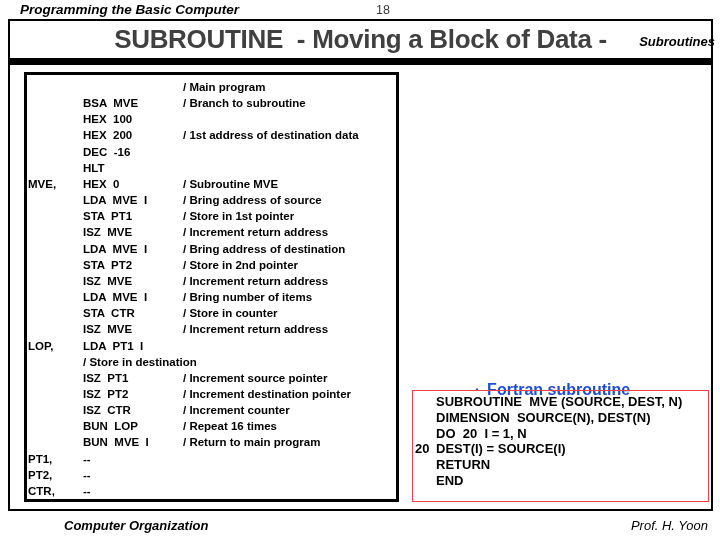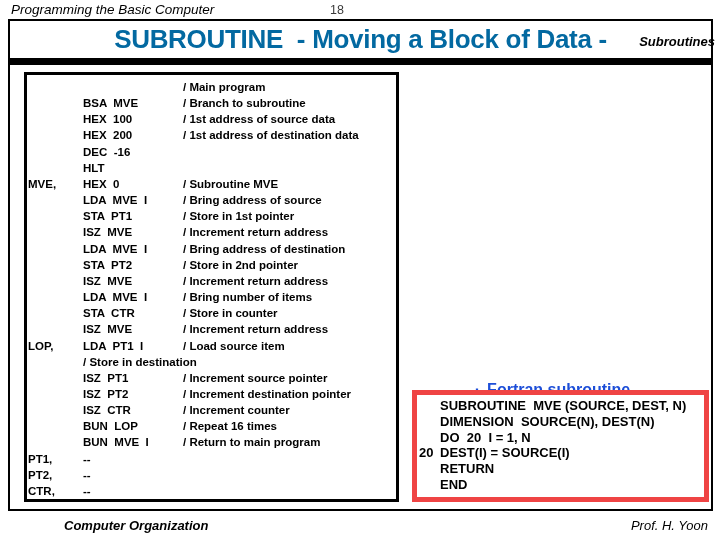--- a/index.html
+++ b/index.html
@@ -7,25 +7,25 @@
     width: 720px; height: 540px;
     background: #ffffff;
     font-family: "Liberation Sans", sans-serif;
     overflow: hidden;
     position: relative;
   }
   .abs { position: absolute; }
 
   
   .hdr-left {
-    left: 11px; top: 2px;
-    font-size: 13.5px; font-weight: normal; font-style: italic; color: #000;
+    left: 20px; top: 2px;
+    font-size: 13.5px; font-weight: bold; font-style: italic; color: #000;
   }
   .hdr-page {
-    left: 330px; top: 3px; width: 60px; text-align: left;
+    left: 330px; top: 3px; width: 60px; text-align: right;
     font-size: 12.5px; color: #3a3a3a;
   }
   .hdr-right {
     right: 5px; top: 2px;
     font-size: 13px; font-weight: bold; font-style: italic; color: #000; margin-top: 32px;
   }
 
   
   .outer-box {
     left: 8px; top: 19px; width: 705px; height: 492px;
@@ -61,21 +61,21 @@
 
   
   .fortran-heading {
     left: 447px; top: 342px; width: 250px;
     font-size: 16px; font-weight: bold; color: #1d4ed8;
     white-space: pre;
   }
   .fortran-heading .bullet { font-size: 16px; padding-right: 7px; }
   .fortran-box {
     left: 402px; top: 369px; width: 297px; height: 112px;
-    border: 5px solid #ef4444;
+    border: 1px solid #ef4444;
     padding: 3px 8px 0 2px;
     overflow: hidden;
   }
   .for-line {
     display: grid;
     grid-template-columns: 21px 1fr;
     line-height: 15.8px;
     font-size: 13px; font-weight: bold; color: #000;
   }
   .for-line span { white-space: pre; }
@@ -92,42 +92,41 @@
 </style>
 </head>
 <body>
 
 <span class="abs hdr-left">Programming the Basic Computer</span>
 <span class="abs hdr-page">18</span>
 <span class="abs hdr-right">Subroutines</span>
 
 <div class="abs outer-box">
 
-  <div class="abs slide-title" style="color:#0369a1">SUBROUTINE  - Moving a Block of Data -</div>
+  <div class="abs slide-title" style="color:#404040">SUBROUTINE  - Moving a Block of Data -</div>
 
   <div class="abs title-bar"></div>
 
   <div class="abs code-box">
 
       <div class="asm-line">
         <span></span>
         <span></span>
         <span>/ Main program</span>
       </div>
 
       <div class="asm-line">
         <span></span>
         <span>BSA  MVE</span>
         <span>/ Branch to subroutine</span>
       </div>
 
       <div class="asm-line">
         <span></span>
         <span>HEX  100</span>
-        <span>/ 1st address of source data</span>
       </div>
 
       <div class="asm-line">
         <span></span>
         <span>HEX  200</span>
         <span>/ 1st address of destination data</span>
       </div>
 
       <div class="asm-line">
         <span></span>
@@ -196,21 +195,20 @@
 
       <div class="asm-line">
         <span></span>
         <span>ISZ  MVE</span>
         <span>/ Increment return address</span>
       </div>
 
       <div class="asm-line">
         <span>LOP,</span>
         <span>LDA  PT1  I</span>
-        <span>/ Load source item</span>
       </div>
 
       <div class="asm-line">
         <span></span>
         <span>/ Store in destination</span>
       </div>
 
       <div class="asm-line">
         <span></span>
         <span>ISZ  PT1</span>

